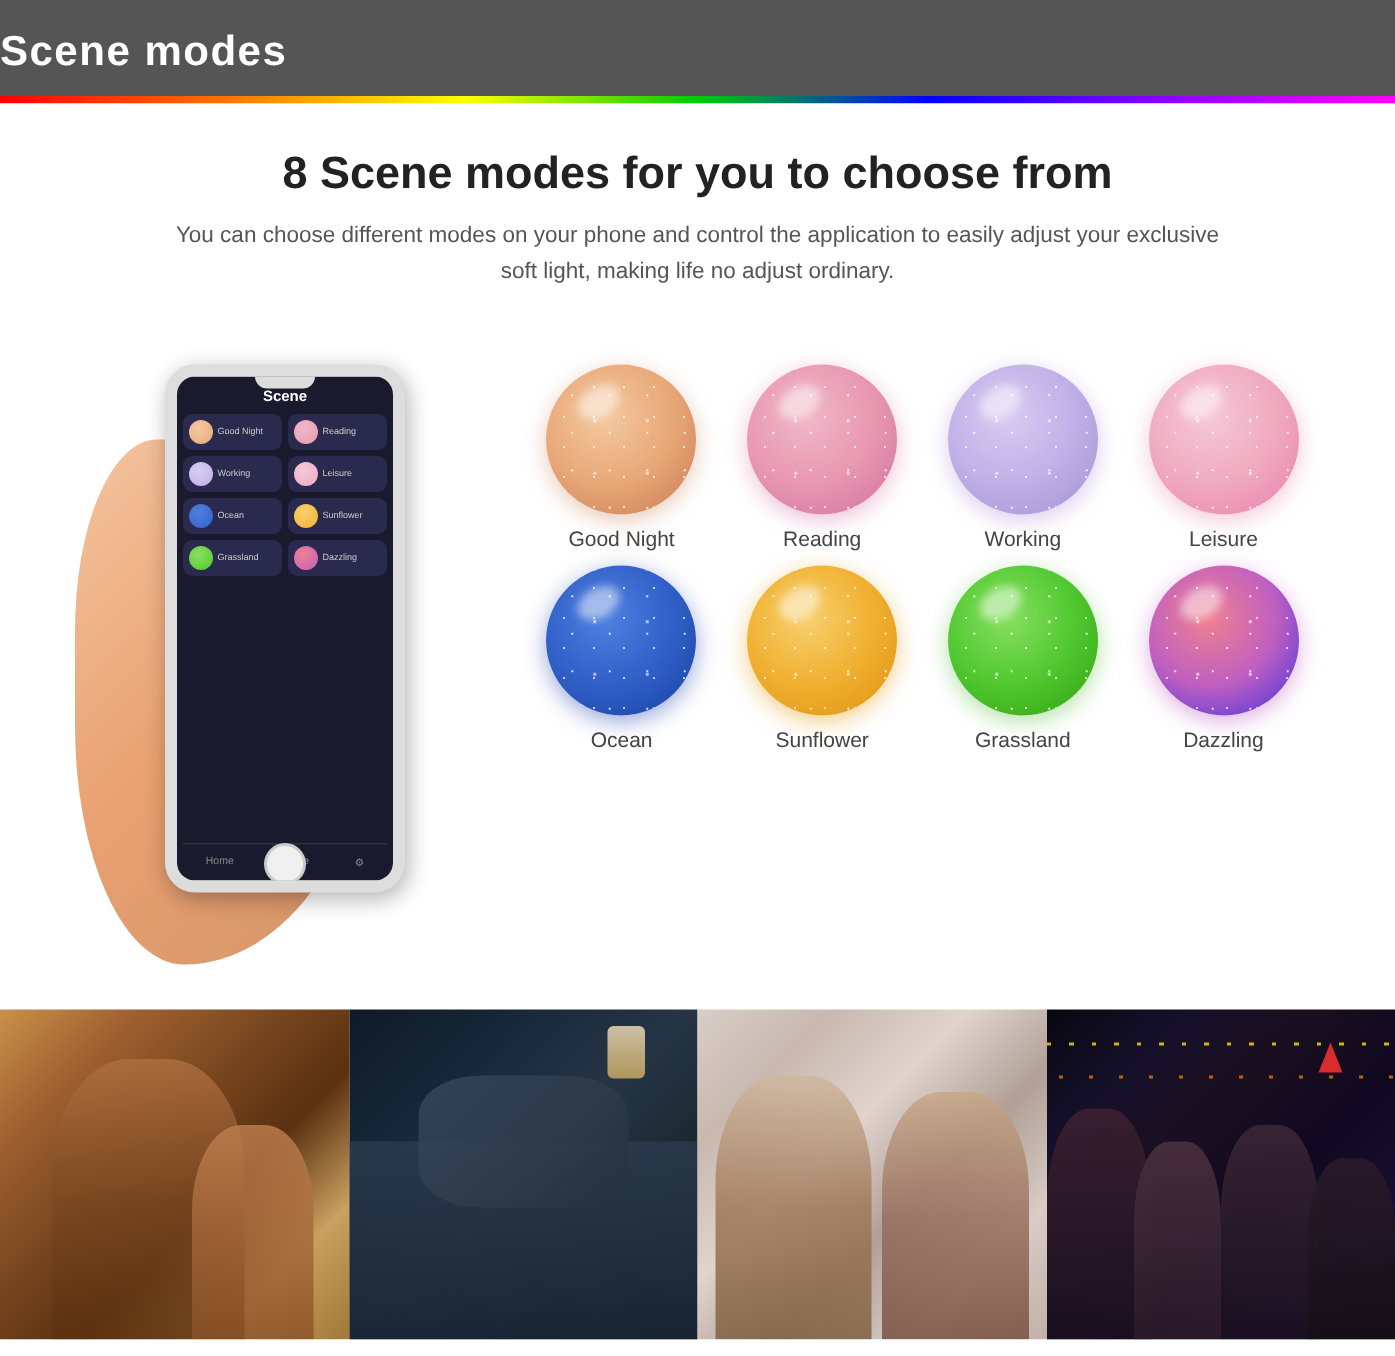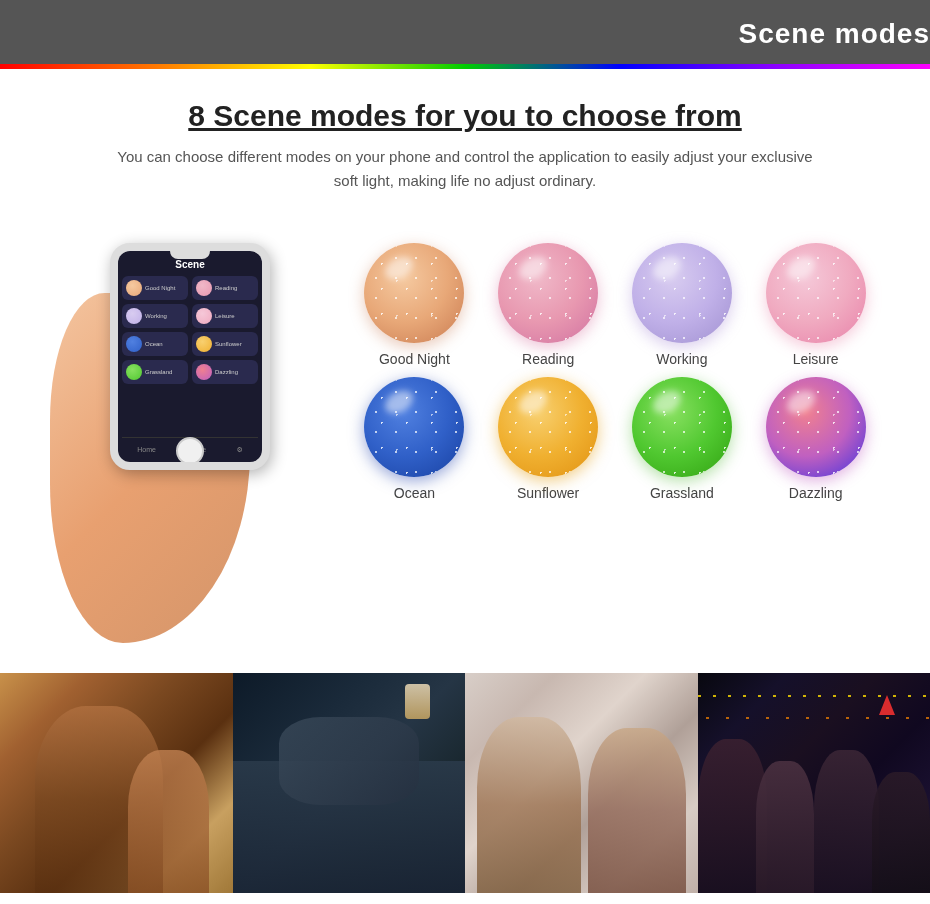--- a/index.html
+++ b/index.html
@@ -6,21 +6,21 @@
     body {
       width: 930px;
       font-family: Arial, sans-serif;
       background: #fff;
       overflow-x: hidden;
     }
 
     
     .header {
       background: #555;
-      text-align: right;
+      text-align: left;
       padding: 18px 0 14px;
       position: relative;
     }
     .header-title {
       color: #fff;
       font-size: 28px;
       font-weight: bold;
       letter-spacing: 1px;
     }
     .rainbow-bar {
@@ -33,21 +33,20 @@
     .main-content {
       background: #fff;
       padding: 30px 40px 20px;
     }
     .main-title {
       text-align: center;
       font-size: 30px;
       font-weight: bold;
       color: #222;
       margin-bottom: 12px;
-      text-decoration: underline;
     }
     .main-subtitle {
       text-align: center;
       font-size: 15px;
       color: #555;
       line-height: 1.6;
       margin-bottom: 30px;
       max-width: 700px;
       margin-left: auto;
       margin-right: auto;
@@ -83,21 +82,21 @@
       height: 350px;
       background: linear-gradient(135deg, #f4c5a0, #e8a070, #d4956a);
       border-radius: 30% 60% 70% 40% / 40% 50% 60% 50%;
       z-index: 1;
     }
     .phone-mockup {
       position: absolute;
       top: 20px;
       left: 60px;
       width: 160px;
-      height: 227px;
+      height: 352px;
       background: #fff;
       border-radius: 20px;
       border: 8px solid #ddd;
       box-shadow: 2px 4px 15px rgba(0,0,0,0.3);
       z-index: 2;
       overflow: hidden;
     }
     .phone-screen {
       width: 100%;
       height: 100%;

